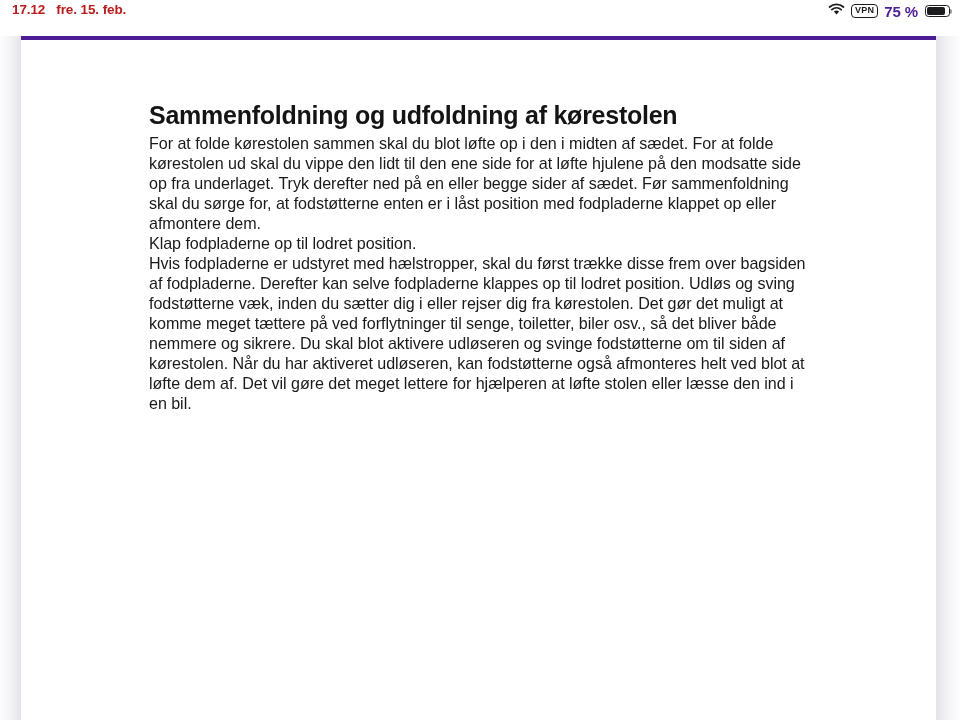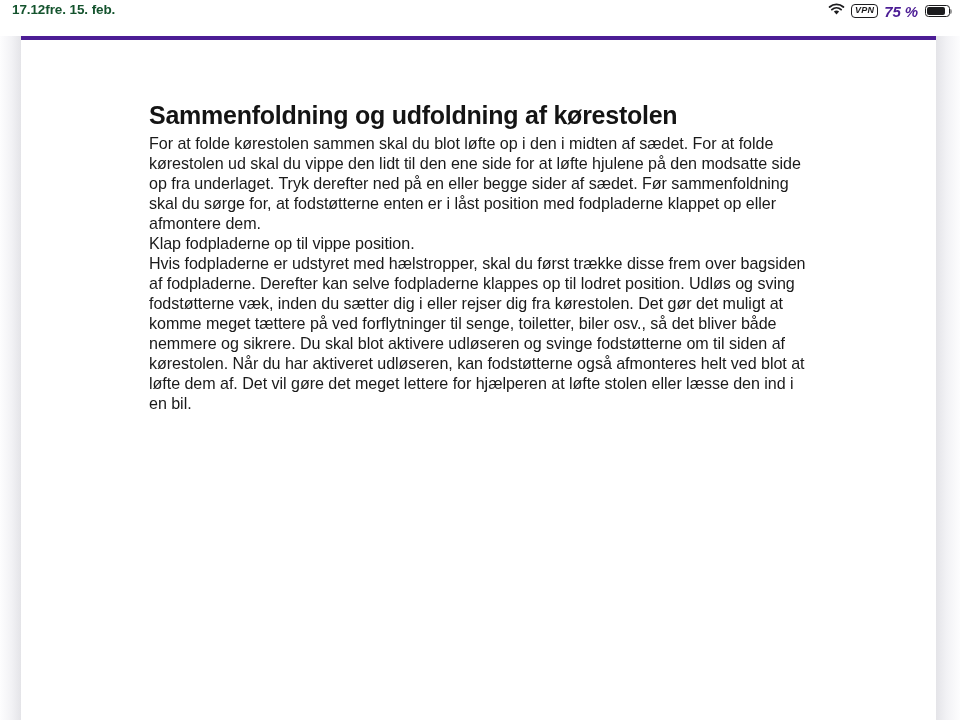--- a/index.html
+++ b/index.html
@@ -24,33 +24,33 @@
     height: 36px;
     background: #ffffff;
     z-index: 5;
   }
   .status-left {
     position: absolute;
     left: 12px;
     top: 2px;
     display: flex;
     align-items: center;
+    gap: 11px;
     font-size: 13.5px;
     font-weight: bold;
-    color: #14532d;
+    color: #b91c1c;
     letter-spacing: -0.1px;
   }
   .status-right {
     position: absolute;
     right: 10px;
     top: 2px;
     display: flex;
     align-items: center;
     gap: 6px;
-    font-style: italic;
   }
   .wifi-icon {
     display: block;
   }
   .vpn-badge {
     border: 1.6px solid #1c1c1e;
     border-radius: 4px;
     padding: 0px 3px 1px 3px;
     font-size: 9px;
     font-weight: bold;
@@ -221,18 +221,18 @@
 
 <div class="page-wrap">
   <div class="page-edge-left"></div>
   <div class="page-edge-right"></div>
 
   <div class="page-sheet">
     <div class="doc-content">
       <h1 class="doc-title">Sammenfoldning og udfoldning af kørestolen</h1>
       <div class="doc-body">
         <p>For at folde kørestolen sammen skal du blot løfte op i den i midten af sædet. For at folde kørestolen ud skal du vippe den lidt til den ene side for at løfte hjulene på den modsatte side op fra underlaget. Tryk derefter ned på en eller begge sider af sædet. Før sammenfoldning skal du sørge for, at fodstøtterne enten er i låst position med fodpladerne klappet op eller afmontere dem.</p>
-        <p>Klap fodpladerne op til vippe position.</p>
+        <p>Klap fodpladerne op til lodret position.</p>
         <p>Hvis fodpladerne er udstyret med hælstropper, skal du først trække disse frem over bagsiden af fodpladerne. Derefter kan selve fodpladerne klappes op til lodret position. Udløs og sving fodstøtterne væk, inden du sætter dig i eller rejser dig fra kørestolen. Det gør det muligt at komme meget tættere på ved forflytninger til senge, toiletter, biler osv., så det bliver både nemmere og sikrere. Du skal blot aktivere udløseren og svinge fodstøtterne om til siden af kørestolen. Når du har aktiveret udløseren, kan fodstøtterne også afmonteres helt ved blot at løfte dem af. Det vil gøre det meget lettere for hjælperen at løfte stolen eller læsse den ind i en bil.</p>
       </div>
     </div>
   </div>
 </div>
 
 </body></html>

